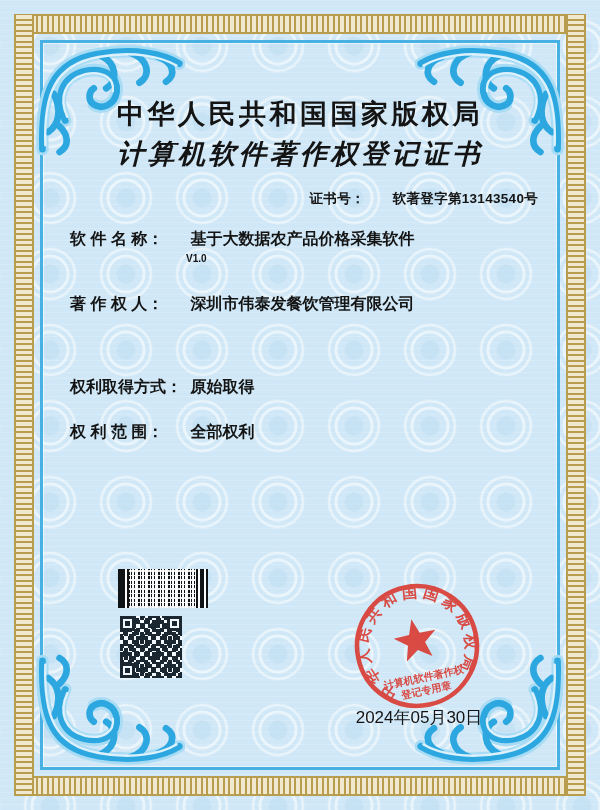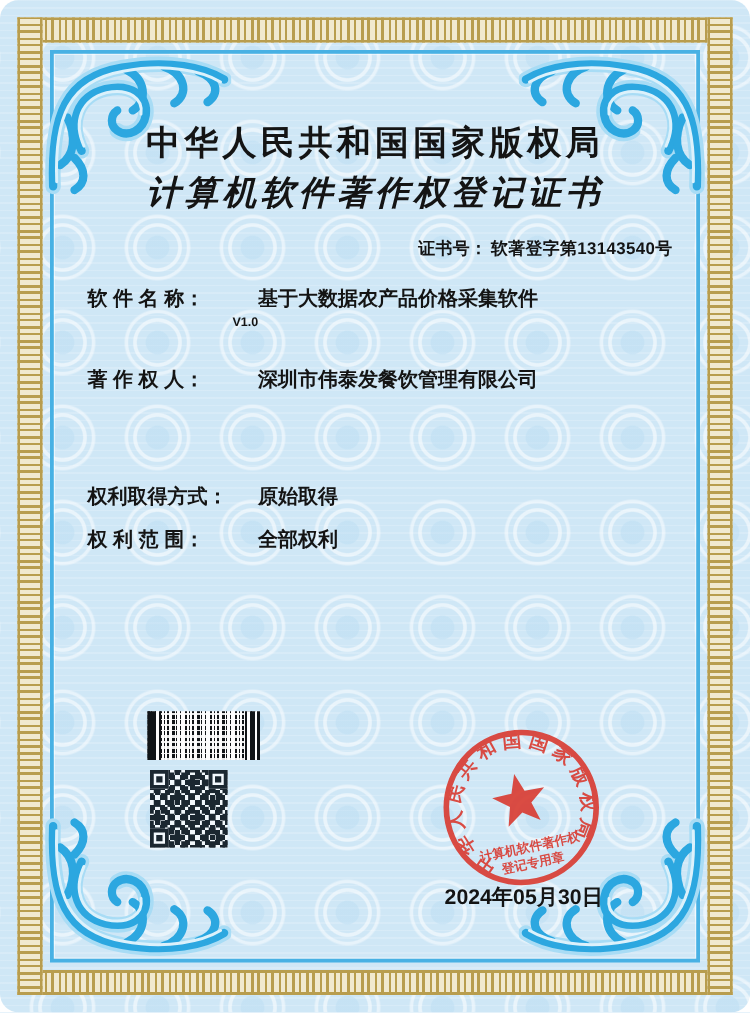--- a/index.html
+++ b/index.html
@@ -7,21 +7,20 @@
 
   .page {
     position:relative; width:600px; height:810px; overflow:hidden;
     background-color:#cfe7f6;
     background-image:
       radial-gradient(circle, rgba(255,255,255,0) 16px, rgba(255,255,255,.55) 17px, rgba(255,255,255,.55) 19px, rgba(255,255,255,0) 20px, rgba(255,255,255,0) 23px, rgba(255,255,255,.5) 24px, rgba(255,255,255,.5) 25.5px, rgba(255,255,255,0) 27px),
       radial-gradient(circle, rgba(185,220,242,.45) 0 9px, rgba(255,255,255,0) 10px),
       repeating-linear-gradient(180deg, rgba(255,255,255,.18) 0 1px, rgba(0,0,0,0) 1px 6px);
     background-size:76px 76px, 76px 76px, auto;
     background-position:12px 8px, 12px 8px, 0 0;
-    border-radius:15px;
   }
 
   
   .gold { position:absolute; background-color:#f1e9cf; }
   .gold-h {
     left:14px; right:14px; height:20px;
     background-image:
       linear-gradient(180deg,#b89d4e 0 2px, rgba(0,0,0,0) 2px calc(100% - 2px), #b89d4e calc(100% - 2px) 100%),
       repeating-linear-gradient(90deg,#b89d4e 0 2px, rgba(0,0,0,0) 2px 5px, #b89d4e 5px 7px, rgba(0,0,0,0) 7px 11px);
   }
@@ -53,29 +52,29 @@
     position:absolute; left:0; width:600px; text-align:center;
     font-family:"Liberation Serif","DejaVu Serif",serif;
     font-weight:700; font-size:27px; letter-spacing:3.5px; color:#141414;
   }
   .title1 { top:96px; } .title2 { top:136px;font-style:italic; }
 
   .certno {
     position:absolute; top:190px; right:62px;
     font-weight:700; font-size:13.5px; color:#141414; letter-spacing:.3px;
   }
-  .certno .lbl { margin-right:3px;padding-left:22px; }
+  .certno .lbl { margin-right:28px;padding-left:22px; }
 
   .row { position:absolute; left:70px; font-weight:700; font-size:16px; color:#141414; white-space:nowrap; }
   .row .lbl { display:inline-block; min-width:112px; }
-  .row .val { margin-left:20px; }
+  .row .val { margin-left:4px; }
   .row-name   { top:229px; }
   .row-name2  { top:253px; left:186px; font-size:10px; }
   .row-owner  { top:294px; }
-  .row-acq    { top:387px;text-align:right; }
+  .row-acq    { top:377px;text-align:right; }
   .row-scope  { top:422px; }
   .row-reg    { top:457px; }
 
   .statement {
     position:absolute; left:70px; top:496px; width:470px;
     font-weight:700; font-size:15.5px; line-height:31px; color:#141414;
     text-indent:2em; text-align:justify;
   }
 
   
@@ -101,21 +100,21 @@
   .qr-finder { position:absolute; width:15px; height:15px; border:3px solid #1b2730; background:#f2f8fc; }
   .qr-finder::after { content:""; position:absolute; inset:2px; background:#1b2730; }
   .qr-f-tl { left:0; top:0; } .qr-f-tr { right:0; top:0; } .qr-f-bl { left:0; bottom:0; }
 
   
   .stamp-wrap { position:absolute; left:351px; top:580px; width:132px; height:132px; transform:rotate(-12deg); opacity:.9; }
   .stamp-wrap svg { width:100%; height:100%; }
 
   .issue-date {
     position:absolute; left:352px; top:706px; width:134px; text-align:center;
-    font-weight:700; font-size:17px; color:#141414;
+    font-weight:400; font-size:17px; color:#141414;
   }
 
   .defs-holder { position:absolute; width:0; height:0; overflow:hidden; }
 </style>
 </head>
 <body>
 
 <div class="page">
 
   <svg class="defs-holder" aria-hidden="true">

